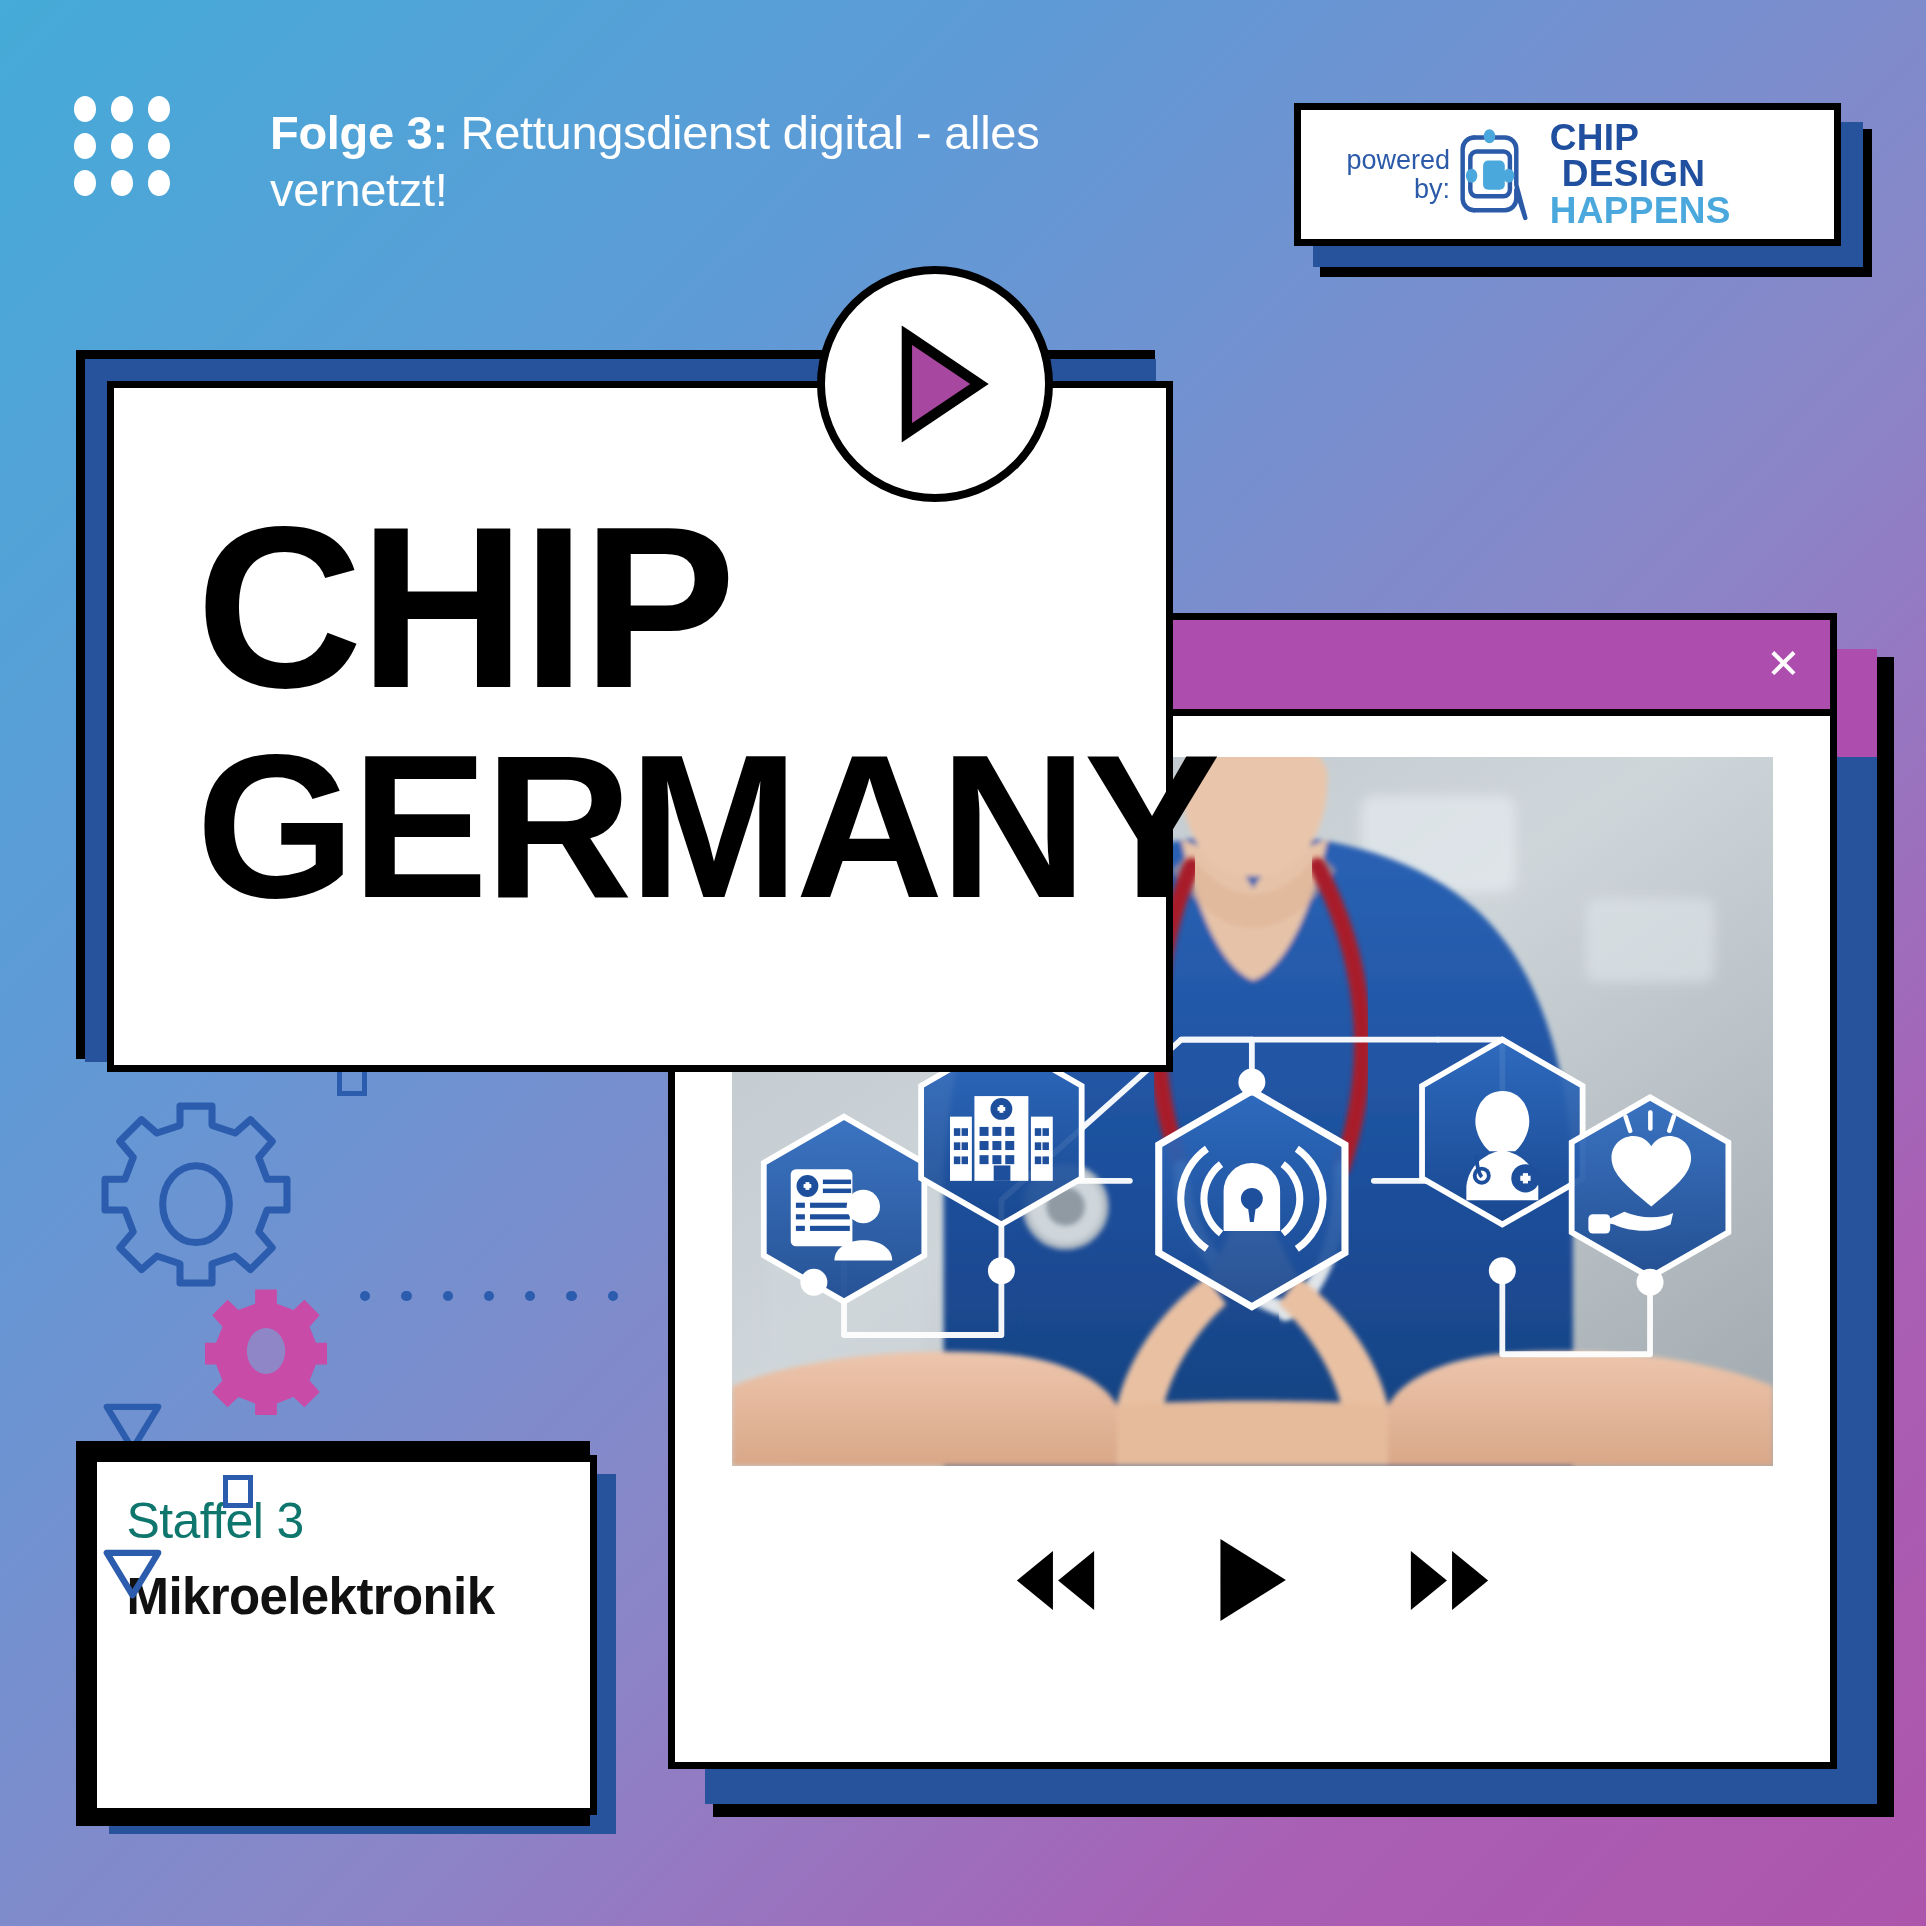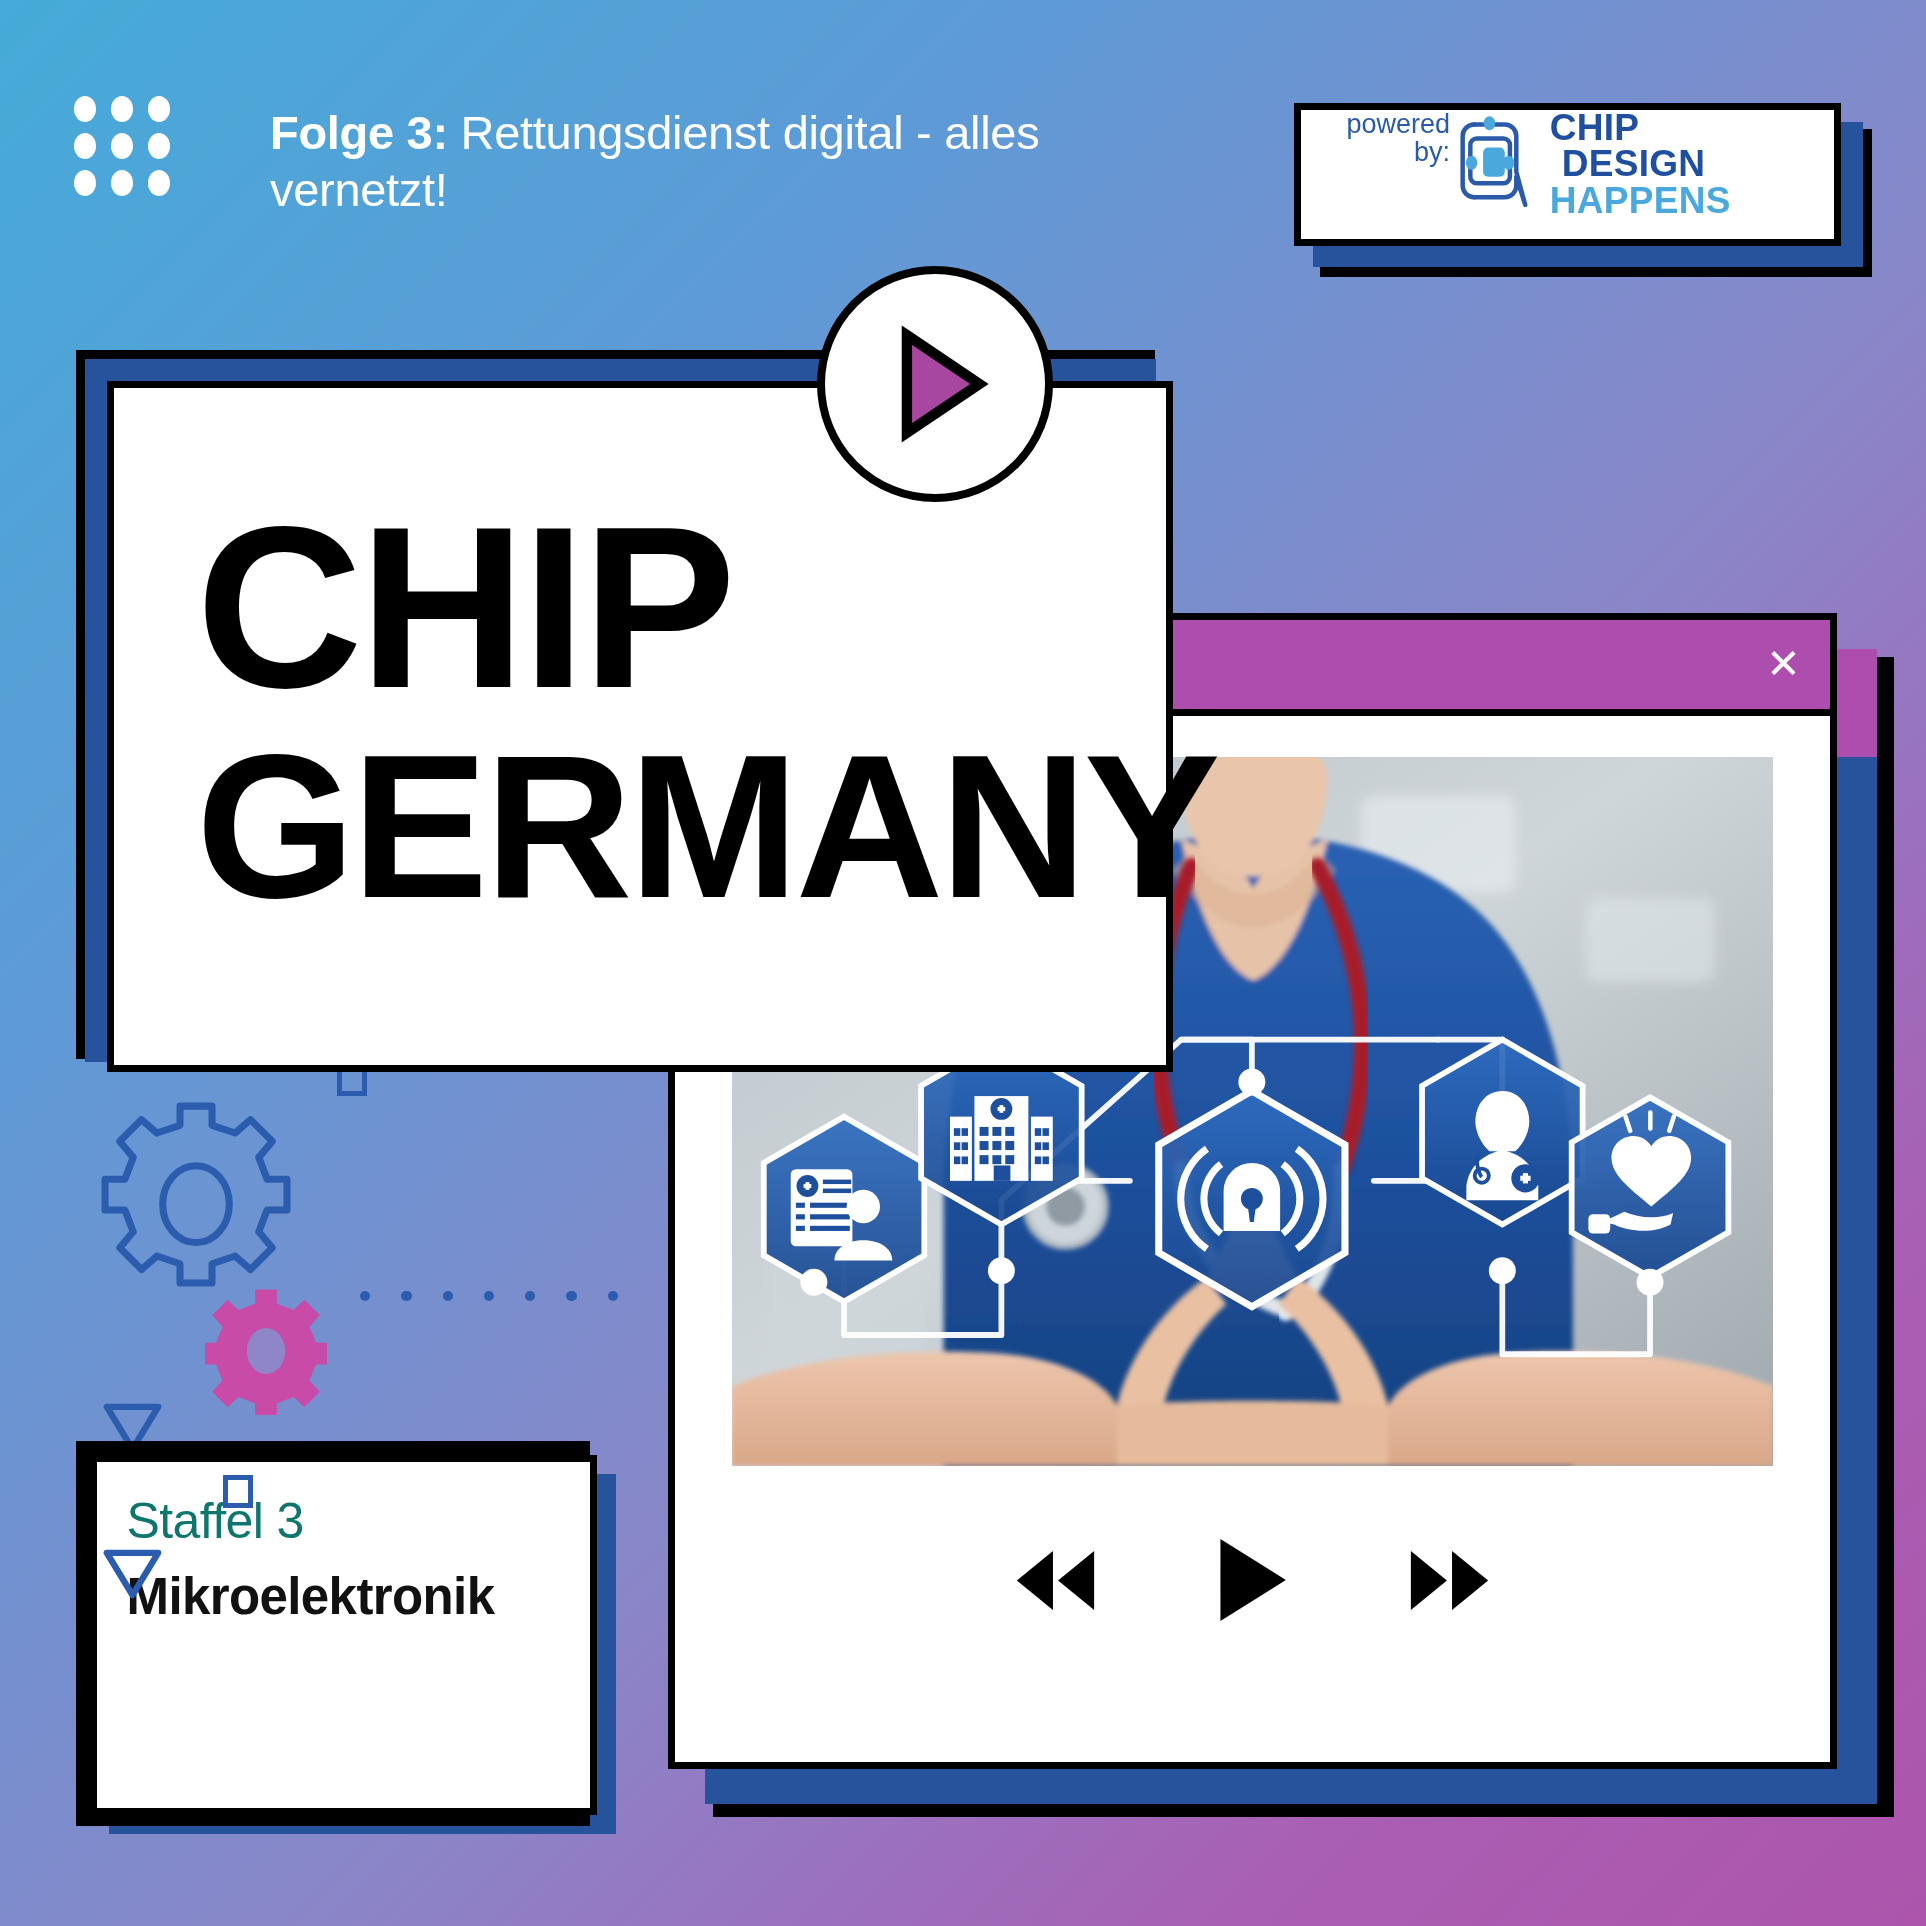--- a/index.html
+++ b/index.html
@@ -57,21 +57,21 @@
     position: absolute;
     background: #ffffff;
     border: 7px solid #000000;
     box-sizing: border-box;
   }
 
   
   #logo-card { left: 1294px; top: 103px; width: 578px; height: 173px; z-index: 7; }
   #logo-card .shadow-black { left: 26px; top: 26px; width: 552px; height: 148px; }
   #logo-card .shadow-blue  { left: 19px; top: 19px; width: 550px; height: 145px; }
-  #logo-card .face { left: 0; top: 0; width: 547px; height: 143px; display: flex; align-items: flex-start; padding: 0 14px; }
+  #logo-card .face { left: 0; top: 0; width: 547px; height: 143px; display: flex; align-items: center; padding: 0 14px; }
   .powered-label {
     color: #2a5aa8;
     font-size: 27px;
     line-height: 1.05;
     text-align: right;
     width: 135px;
     flex: none;
   }
   .cdg-mark { width: 83px; height: 103px; flex: none; margin: 0 11.6px 0 5.1px; }
   .cdg-words { display: flex; flex-direction: column; line-height: 0.98; font-weight: 700; }

